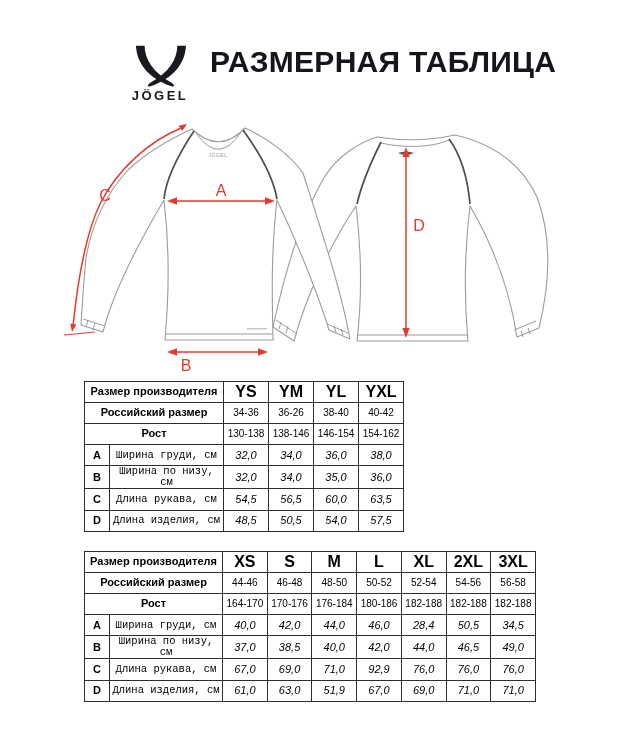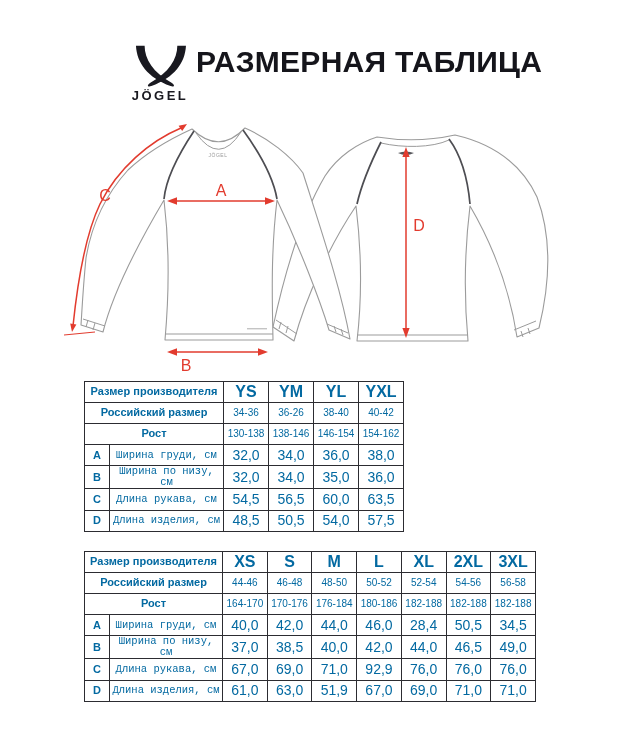--- a/index.html
+++ b/index.html
@@ -3,39 +3,39 @@
 <meta charset="utf-8">
 <style>
   html,body{margin:0;padding:0;background:#ffffff;}
   .page{position:relative;width:624px;height:750px;background:#ffffff;overflow:hidden;
         font-family:"Liberation Sans",sans-serif;}
   
   .logo{position:absolute;left:110px;top:38px;width:100px;height:70px;}
   .logo svg{position:absolute;left:0;top:0;}
   .logo-text{position:absolute;left:2px;top:50px;width:96px;text-align:center;
              font-size:13px;font-weight:700;letter-spacing:2.5px;color:#191920;}
-  .page-title{position:absolute;left:196px;top:45px;margin:0;
+  .page-title{position:absolute;left:210px;top:45px;margin:0;
               font-size:30px;line-height:34px;font-weight:700;letter-spacing:.3px;color:#15151b;
               white-space:nowrap;}
   
   .diagram{position:absolute;left:0;top:0;}
   .diagram text{font-family:"Liberation Sans",sans-serif;}
   .micro{font-size:5px;letter-spacing:.5px;fill:#9a9a9a;}
   .measure-label{font-size:16px;}
   
-  .sizes{position:absolute;border-collapse:collapse;table-layout:fixed;background:#fff;color:#0369a1;}
+  .sizes{position:absolute;border-collapse:collapse;table-layout:fixed;background:#fff;color:#000000;}
   .sizes td{border:1.5px solid #2c2c31;height:20.1px;text-align:center;padding:0;line-height:1.05;}
   .t1{left:84px;top:381px;width:319px;}
   .t2{left:84px;top:551px;width:452px;}
   .hdr{font-weight:700;font-size:11px;}
   .size{font-weight:700;font-size:16px;}
   .range{font-size:10px;}
   .letter{font-weight:700;font-size:11px;}
   .mlabel{text-align:left;padding-left:9px;font-size:10.5px;font-family:Liberation Mono, monospace;}
-  .value{font-size:14px;}
+  .value{font-size:11px;font-style:italic;}
 </style>
 </head>
 <body>
 
 <div class="page">
 
   <div class="logo">
     <svg width="100" height="50" viewBox="110 36 100 52">
       <path d="M135,44 C136,62 147,77 171,86 C175,87.5 176,85 172,82.5 C153,72 144,58 144,44 Z" fill="#191920"></path>
       <path d="M187,44 C186,62 175,77 151,86 C147,87.5 146,85 150,82.5 C169,72 178,58 178,44 Z" fill="#191920"></path>

